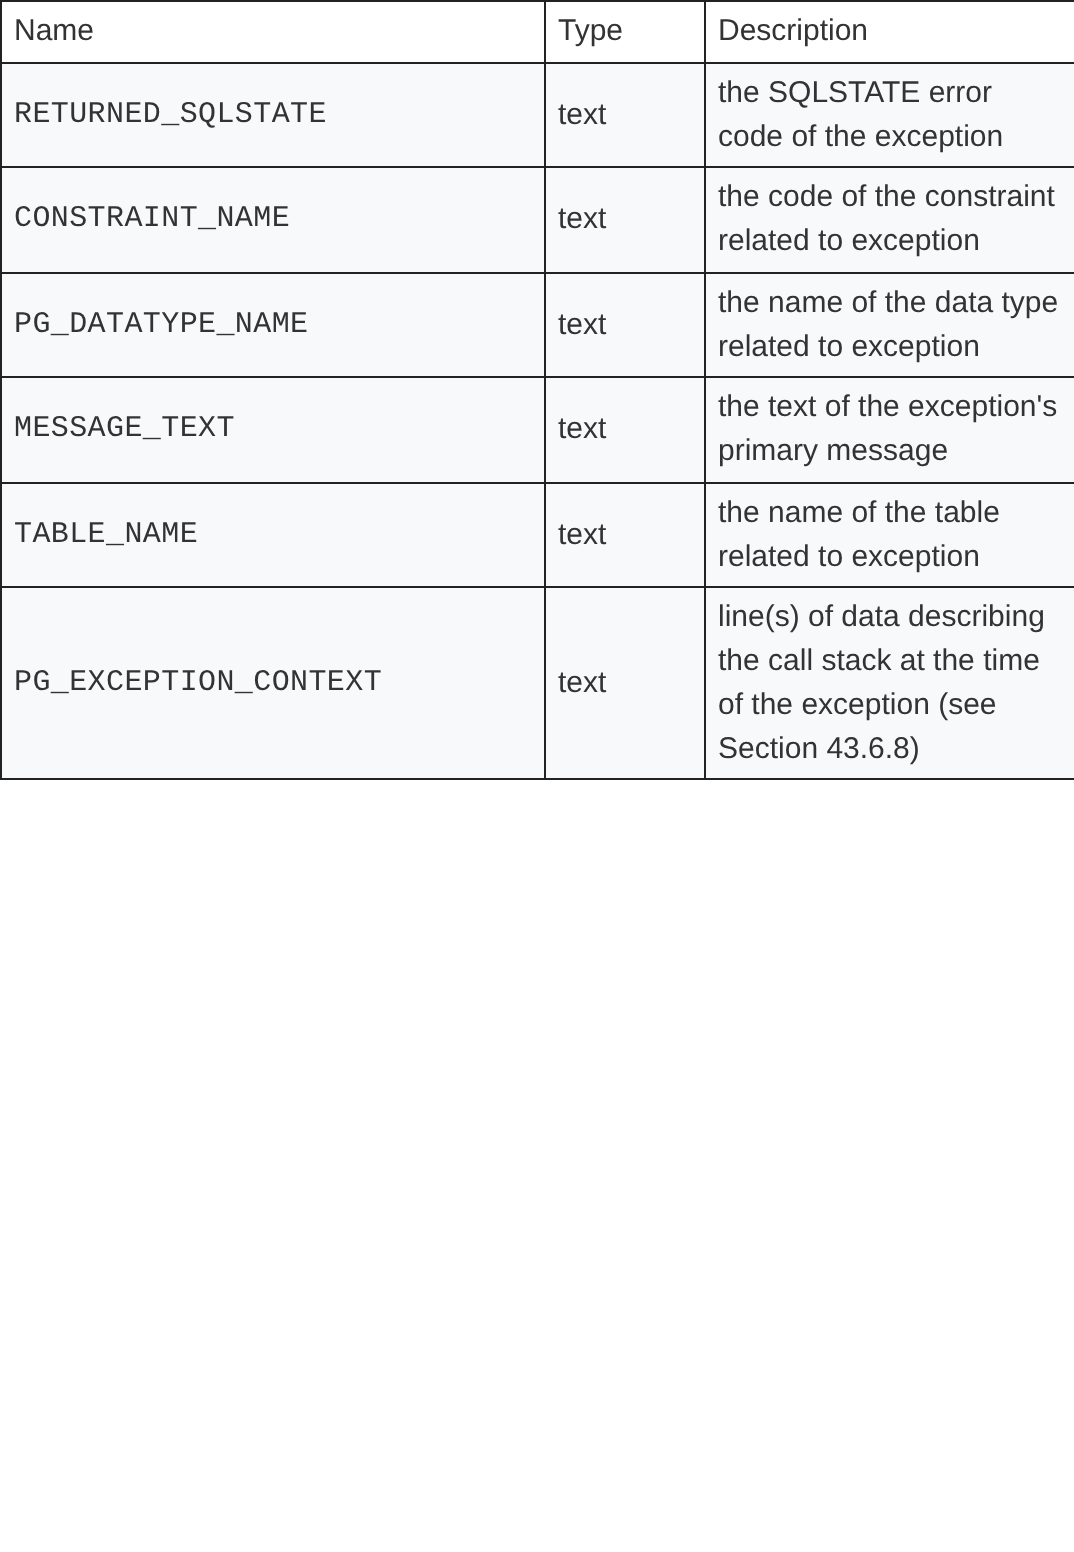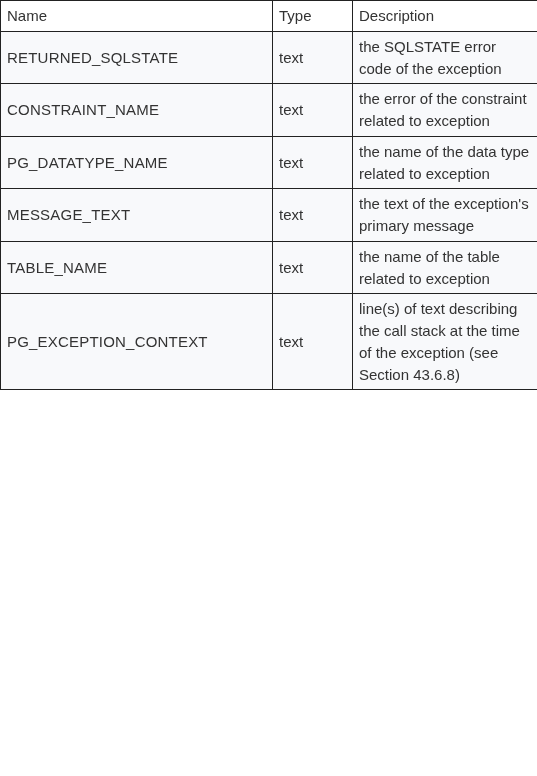--- a/index.html
+++ b/index.html
@@ -33,21 +33,21 @@
       word-wrap: break-word;
     }
     thead th {
       background: #ffffff;
       font-weight: 400;
     }
     tbody tr {
       background: #f8f9fb;
     }
     td.name-cell {
-      font-family: Liberation Sans, sans-serif;
+      font-family: Liberation Mono, monospace;
       letter-spacing: 0.2px;
     }
   </style>
 </head>
 <body>
 
 <div class="table-wrap">
   <table>
     <colgroup>
       <col class="col-name">
@@ -63,37 +63,37 @@
     </thead>
     <tbody>
       <tr>
         <td class="name-cell">RETURNED_SQLSTATE</td>
         <td>text</td>
         <td>the SQLSTATE error code of the exception</td>
       </tr>
       <tr>
         <td class="name-cell">CONSTRAINT_NAME</td>
         <td>text</td>
-        <td>the error of the constraint related to exception</td>
+        <td>the code of the constraint related to exception</td>
       </tr>
       <tr>
         <td class="name-cell">PG_DATATYPE_NAME</td>
         <td>text</td>
         <td>the name of the data type related to exception</td>
       </tr>
       <tr>
         <td class="name-cell">MESSAGE_TEXT</td>
         <td>text</td>
         <td>the text of the exception's primary message</td>
       </tr>
       <tr>
         <td class="name-cell">TABLE_NAME</td>
         <td>text</td>
         <td>the name of the table related to exception</td>
       </tr>
       <tr>
         <td class="name-cell">PG_EXCEPTION_CONTEXT</td>
         <td>text</td>
-        <td>line(s) of text describing the call stack at the time of the exception (see Section 43.6.8)</td>
+        <td>line(s) of data describing the call stack at the time of the exception (see Section 43.6.8)</td>
       </tr>
     </tbody>
   </table>
 </div>
 
 </body></html>

